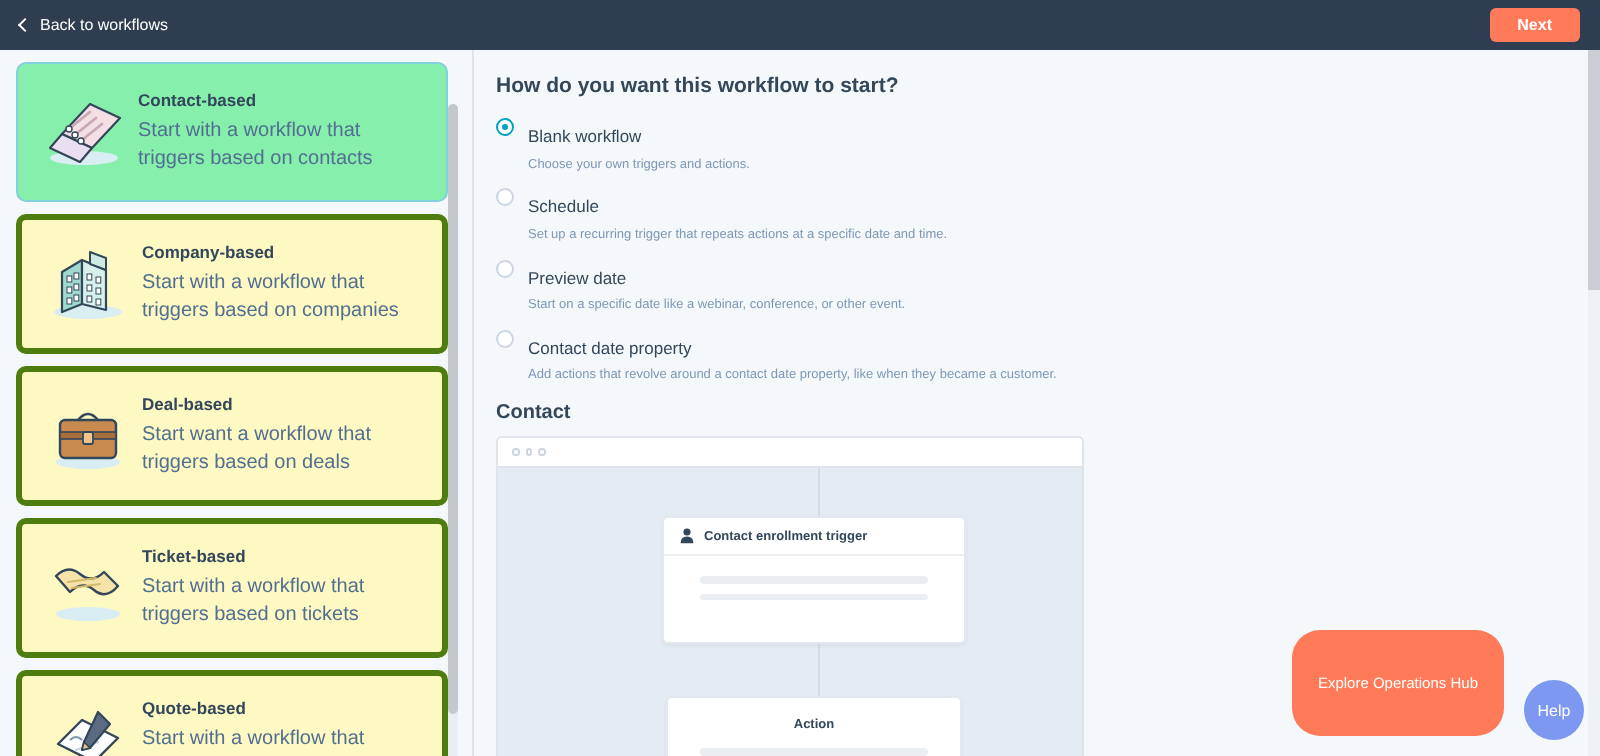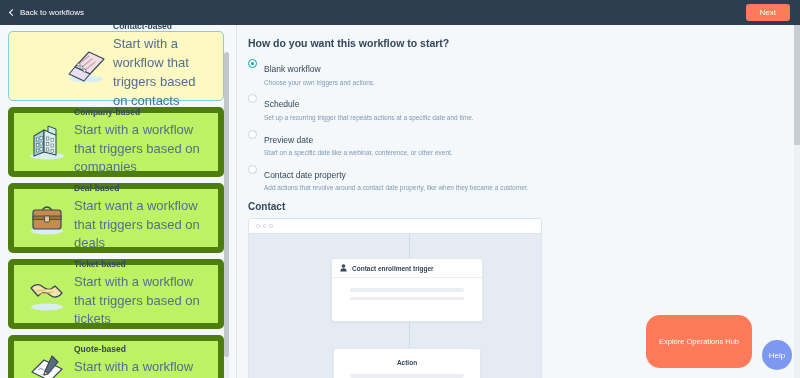--- a/index.html
+++ b/index.html
@@ -23,45 +23,45 @@
   .chev { width: 7px; height: 7px; position: relative; }
   .chev:before {
     content: ""; position: absolute; left: 2px; top: 1px;
     width: 4px; height: 4px;
     border-left: 1.3px solid #fff; border-bottom: 1.3px solid #fff;
     transform: rotate(45deg);
   }
   .next-btn {
     position: absolute; right: 10px; top: 4px;
     background: #ff7a59; color: #fff;
-    font-size: 8px; font-weight: normal;
+    font-size: 8px; font-weight: bold;
     padding: 4px 14px; border-radius: 3px; border: none; cursor: pointer;
   }
 
   
   .sidebar {
     position: absolute; top: 25px; left: 0; width: 232px; height: 353px;
     background: #f5f8fa; overflow: hidden; padding: 6px 8px 0 8px;
   }
   .card {
-    position: relative; background: #bef264;
-    border: 6px solid #4d7c0f; border-radius: 5px;
+    position: relative; background: #fef9c3;
+    border: 3px solid #4d7c0f; border-radius: 5px;
     height: 70px; margin-bottom: 6px;
     display: flex; align-items: center; cursor: pointer;
   }
-  .card.selected { background: #fef9c3; border: 1.5px solid #7fd1de; padding-left: 44px; }
+  .card.selected { background: #86efac; border: 1.5px solid #7fd1de; }
   .card-icon {
     width: 54px; min-width: 54px; height: 52px;
     margin-left: 6px; display: flex; align-items: center; justify-content: center;
   }
   .card-text { padding-right: 12px; }
   .card-title {
     font-size: 8.5px; font-weight: bold; color: #33475b; margin-bottom: 4px;
   }
-  .card-desc { font-size: 13px; color: #516f90; line-height: 1.45; }
+  .card-desc { font-size: 10px; color: #516f90; line-height: 1.45; }
 
   .sb-track {
     position: absolute; top: 27px; right: 3px; width: 5px; height: 348px;
     background: #eaeef2; border-radius: 3px;
   }
   .sb-thumb {
     position: absolute; top: 0; left: 0; width: 5px; height: 305px;
     background: #c3c8cd; border-radius: 3px; cursor: pointer;
   }
 

